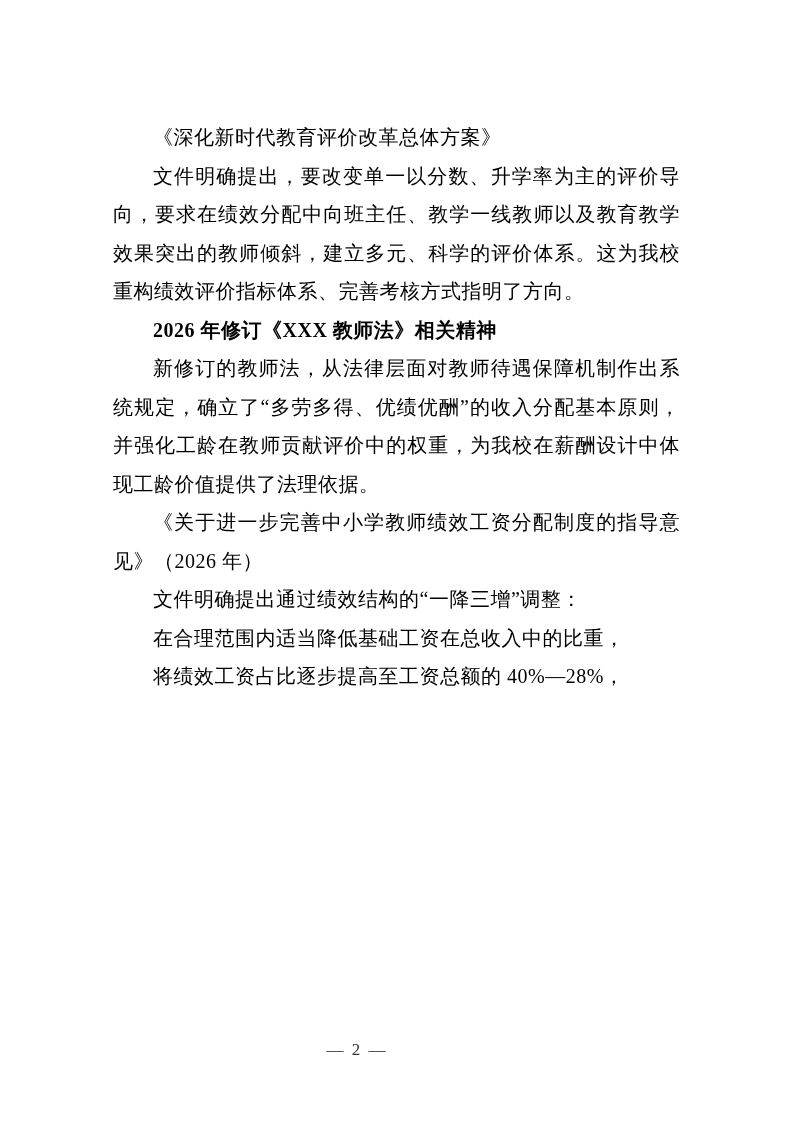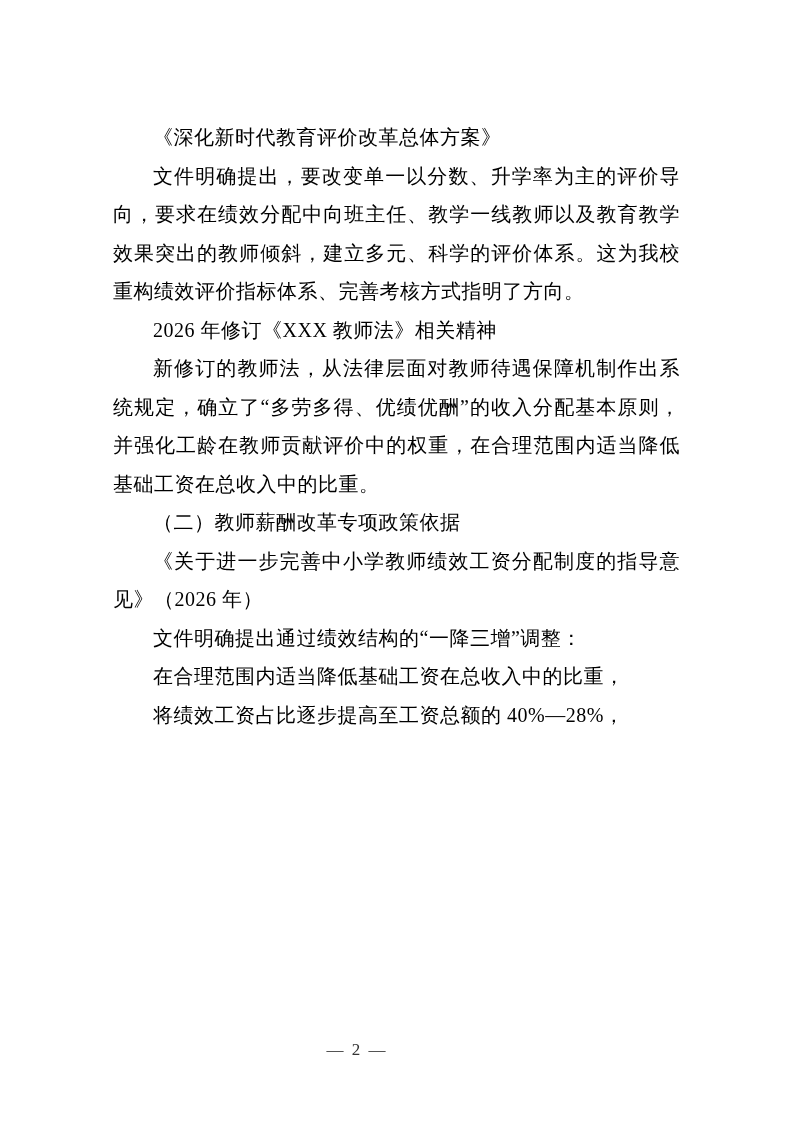--- a/index.html
+++ b/index.html
@@ -26,21 +26,21 @@
     text-align: justify;
   }
   .para {
     margin: 0;
     padding: 0;
     text-indent: 2em;
     letter-spacing: 0.5px;
     word-break: break-all;
   }
   .para.bold {
-    font-weight: normal;
+    font-weight: bold;
   }
   .footer {
     position: absolute;
     left: 0;
     width: 100%;
     bottom: 62px;
     text-align: center;
     font-size: 17px;
     color: #333333;
     letter-spacing: 2px;
@@ -49,22 +49,21 @@
 </style>
 </head>
 <body>
 
 <div class="page">
   <div class="content">
 
   <p class="para">《深化新时代教育评价改革总体方案》</p>
       <p class="para">文件明确提出，要改变单一以分数、升学率为主的评价导向，要求在绩效分配中向班主任、教学一线教师以及教育教学效果突出的教师倾斜，建立多元、科学的评价体系。这为我校重构绩效评价指标体系、完善考核方式指明了方向。</p>
       <p class="para bold">2026 年修订《XXX 教师法》相关精神</p>
-      <p class="para">新修订的教师法，从法律层面对教师待遇保障机制作出系统规定，确立了“多劳多得、优绩优酬”的收入分配基本原则，并强化工龄在教师贡献评价中的权重，在合理范围内适当降低基础工资在总收入中的比重。</p>
-      <p class="para bold">（二）教师薪酬改革专项政策依据</p>
+      <p class="para">新修订的教师法，从法律层面对教师待遇保障机制作出系统规定，确立了“多劳多得、优绩优酬”的收入分配基本原则，并强化工龄在教师贡献评价中的权重，为我校在薪酬设计中体现工龄价值提供了法理依据。</p>
       <p class="para">《关于进一步完善中小学教师绩效工资分配制度的指导意见》（2026 年）</p>
       <p class="para">文件明确提出通过绩效结构的“一降三增”调整：</p>
       <p class="para">在合理范围内适当降低基础工资在总收入中的比重，</p>
       <p class="para">将绩效工资占比逐步提高至工资总额的 40%—28%，</p>
     </div>
   <div class="footer">
     <span>— 2 —</span>
   </div>
 </div>
 

